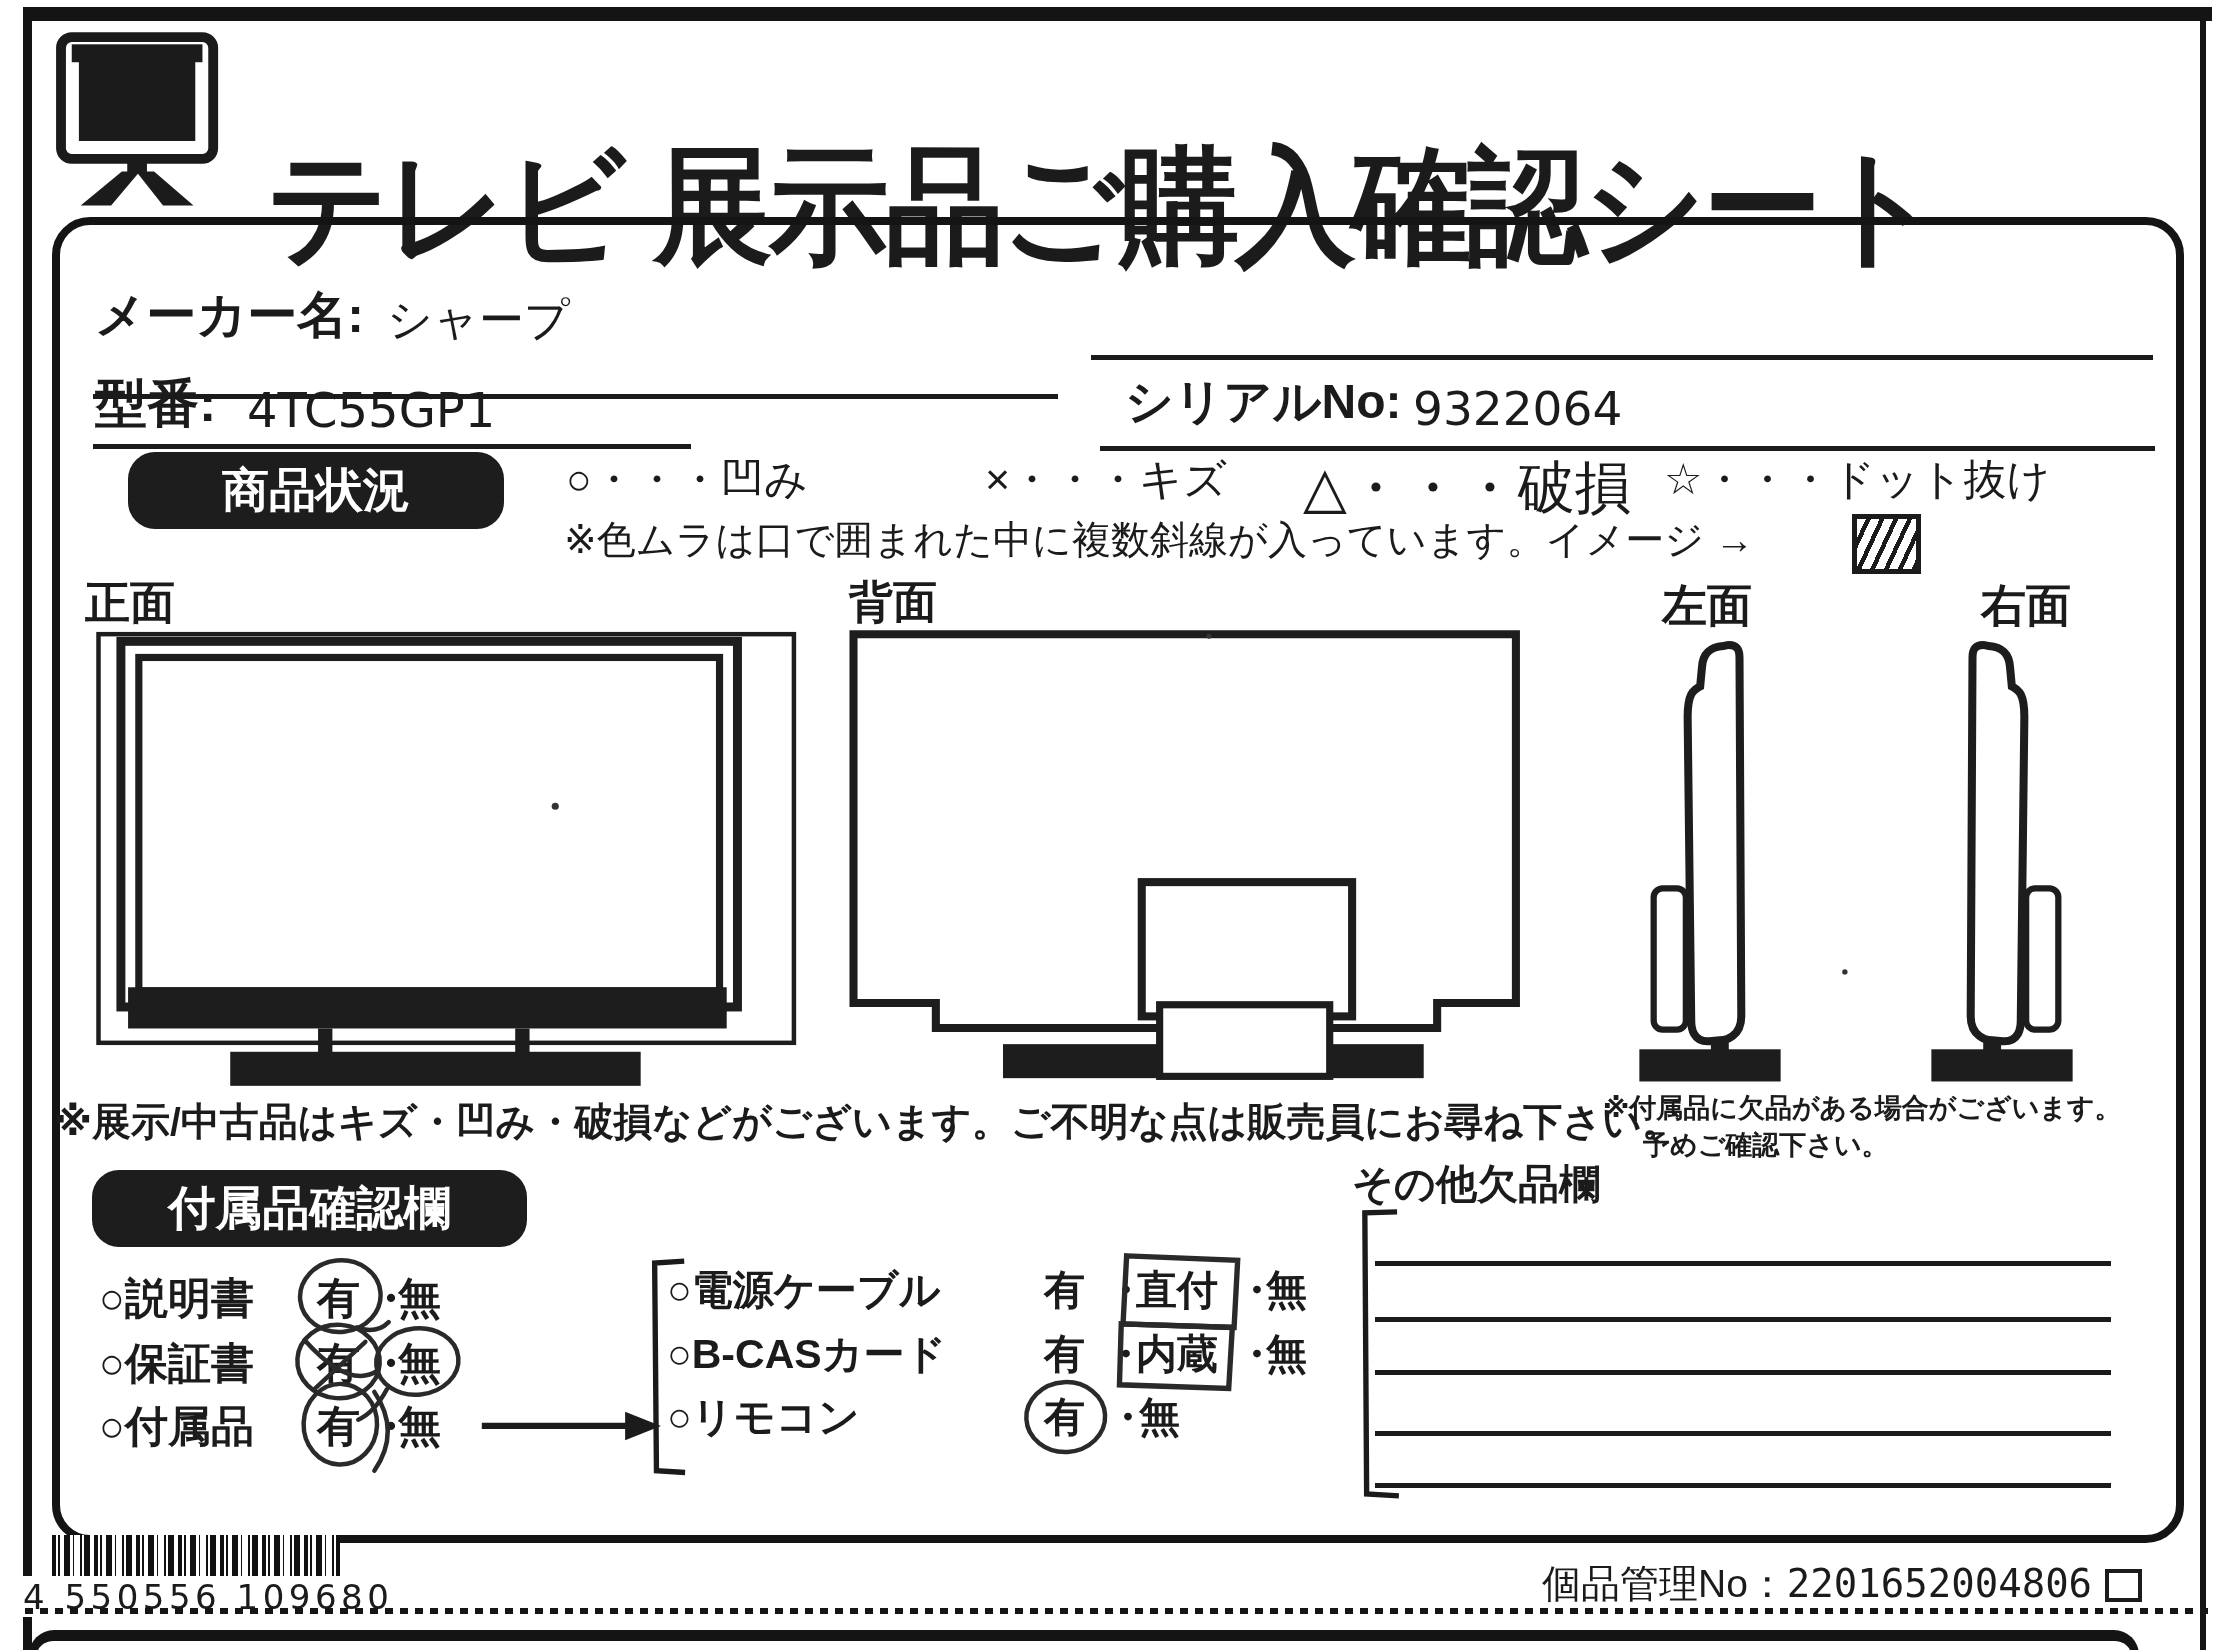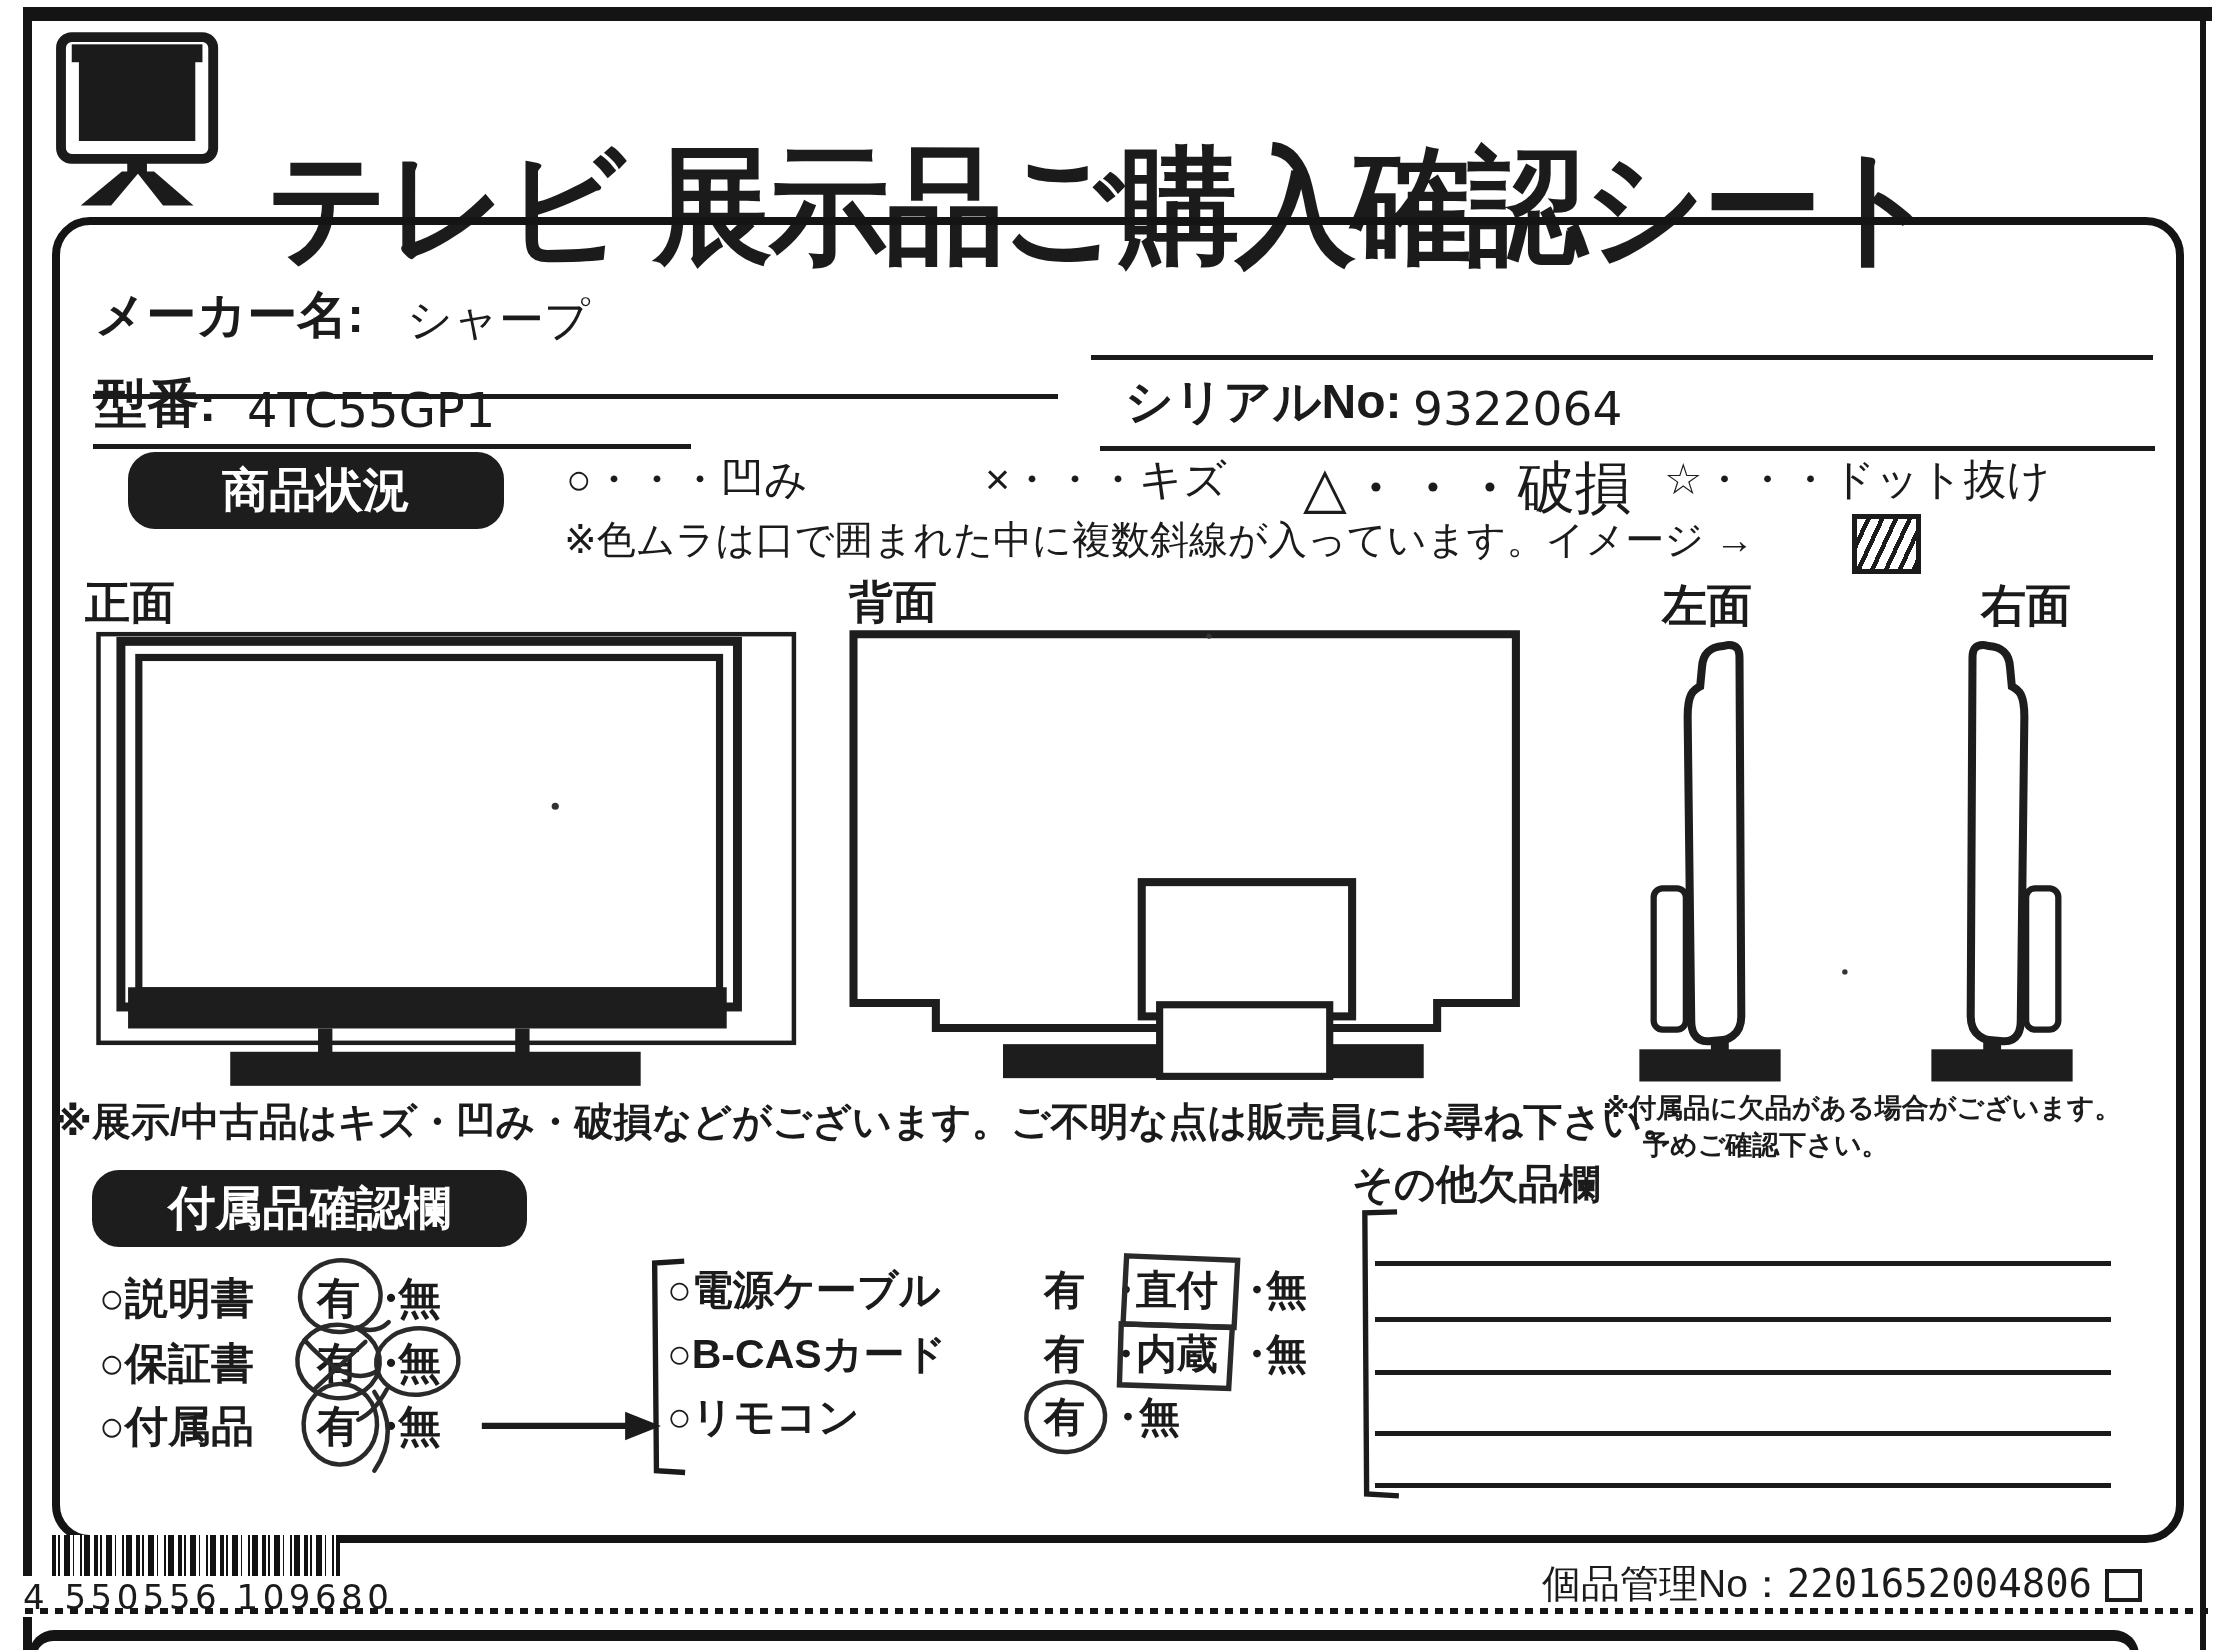--- a/index.html
+++ b/index.html
@@ -48,21 +48,21 @@
     <rect x="30" y="30" width="130" height="94" fill="#1b1b1b"></rect>
     <rect x="84" y="144" width="22" height="16" fill="#1b1b1b"></rect>
     <polygon points="78,158 98,158 66,196 32,196" fill="#1b1b1b"></polygon>
     <polygon points="94,158 114,158 158,196 124,196" fill="#1b1b1b"></polygon>
   </svg>
   <h1 class="title">テレビ 展示品ご購入確認シート</h1>
 
   <div class="main-box"></div>
 
   <div class="abs w800" style="left:95px;top:287px;font-size:50px;">メーカー名:</div>
-  <div class="abs w500" style="left:387px;top:294px;font-size:45px;margin-left:20px;">シャープ</div>
+  <div class="abs w500" style="left:387px;top:294px;font-size:45px;">シャープ</div>
   <div class="uline" style="left:93px;top:394px;width:965px;"></div>
   <div class="uline" style="left:1091px;top:355px;width:1062px;"></div>
 
   <div class="abs w800" style="left:95px;top:374px;font-size:52px;">型番:</div>
   <div class="abs w500" style="left:247px;top:383px;font-size:48px;font-family:'DejaVu Sans',sans-serif;">4TC55GP1</div>
   <div class="uline" style="left:93px;top:444px;width:598px;"></div>
 
   <div class="abs w800" style="left:1125px;top:374px;font-size:48px;">シリアルNo:</div>
   <div class="abs w500" style="left:1413px;top:382px;font-size:47px;font-family:'DejaVu Sans',sans-serif;">9322064</div>
   <div class="uline" style="left:1100px;top:446px;width:1055px;"></div>

